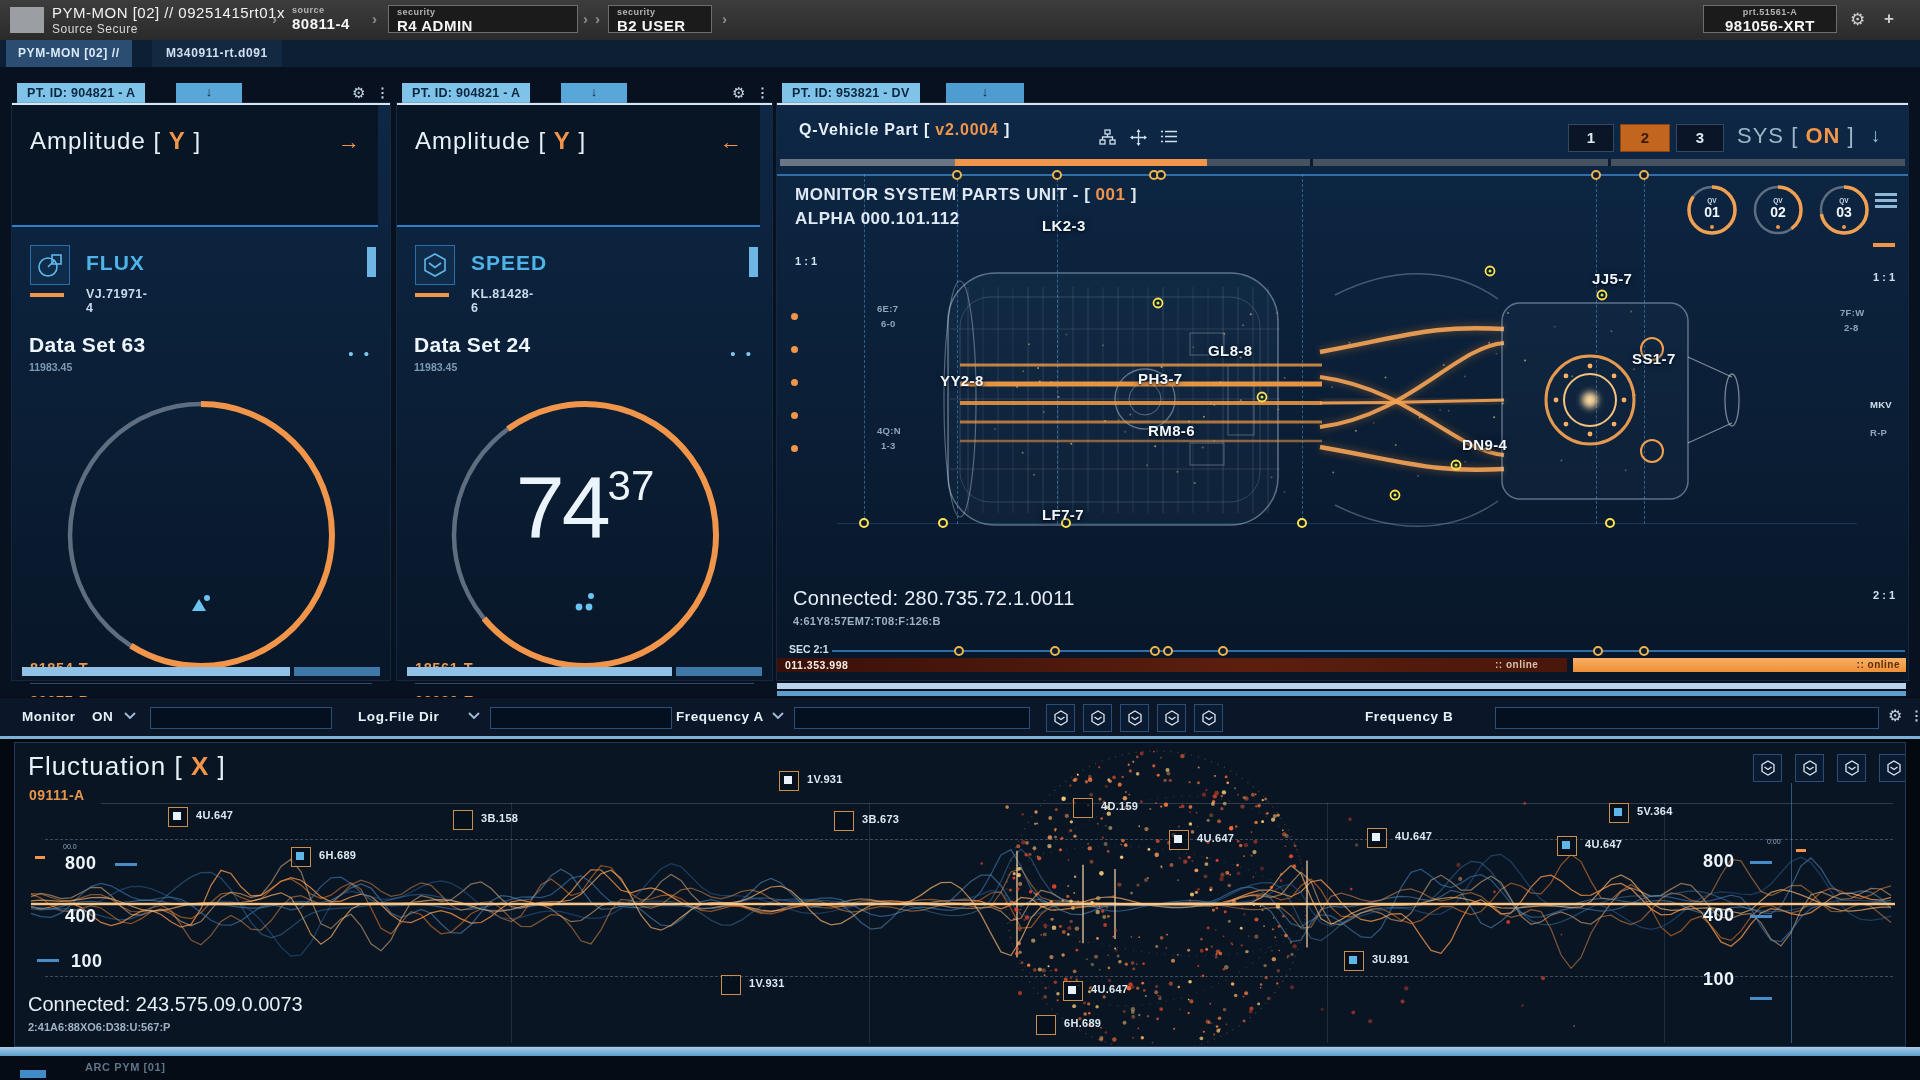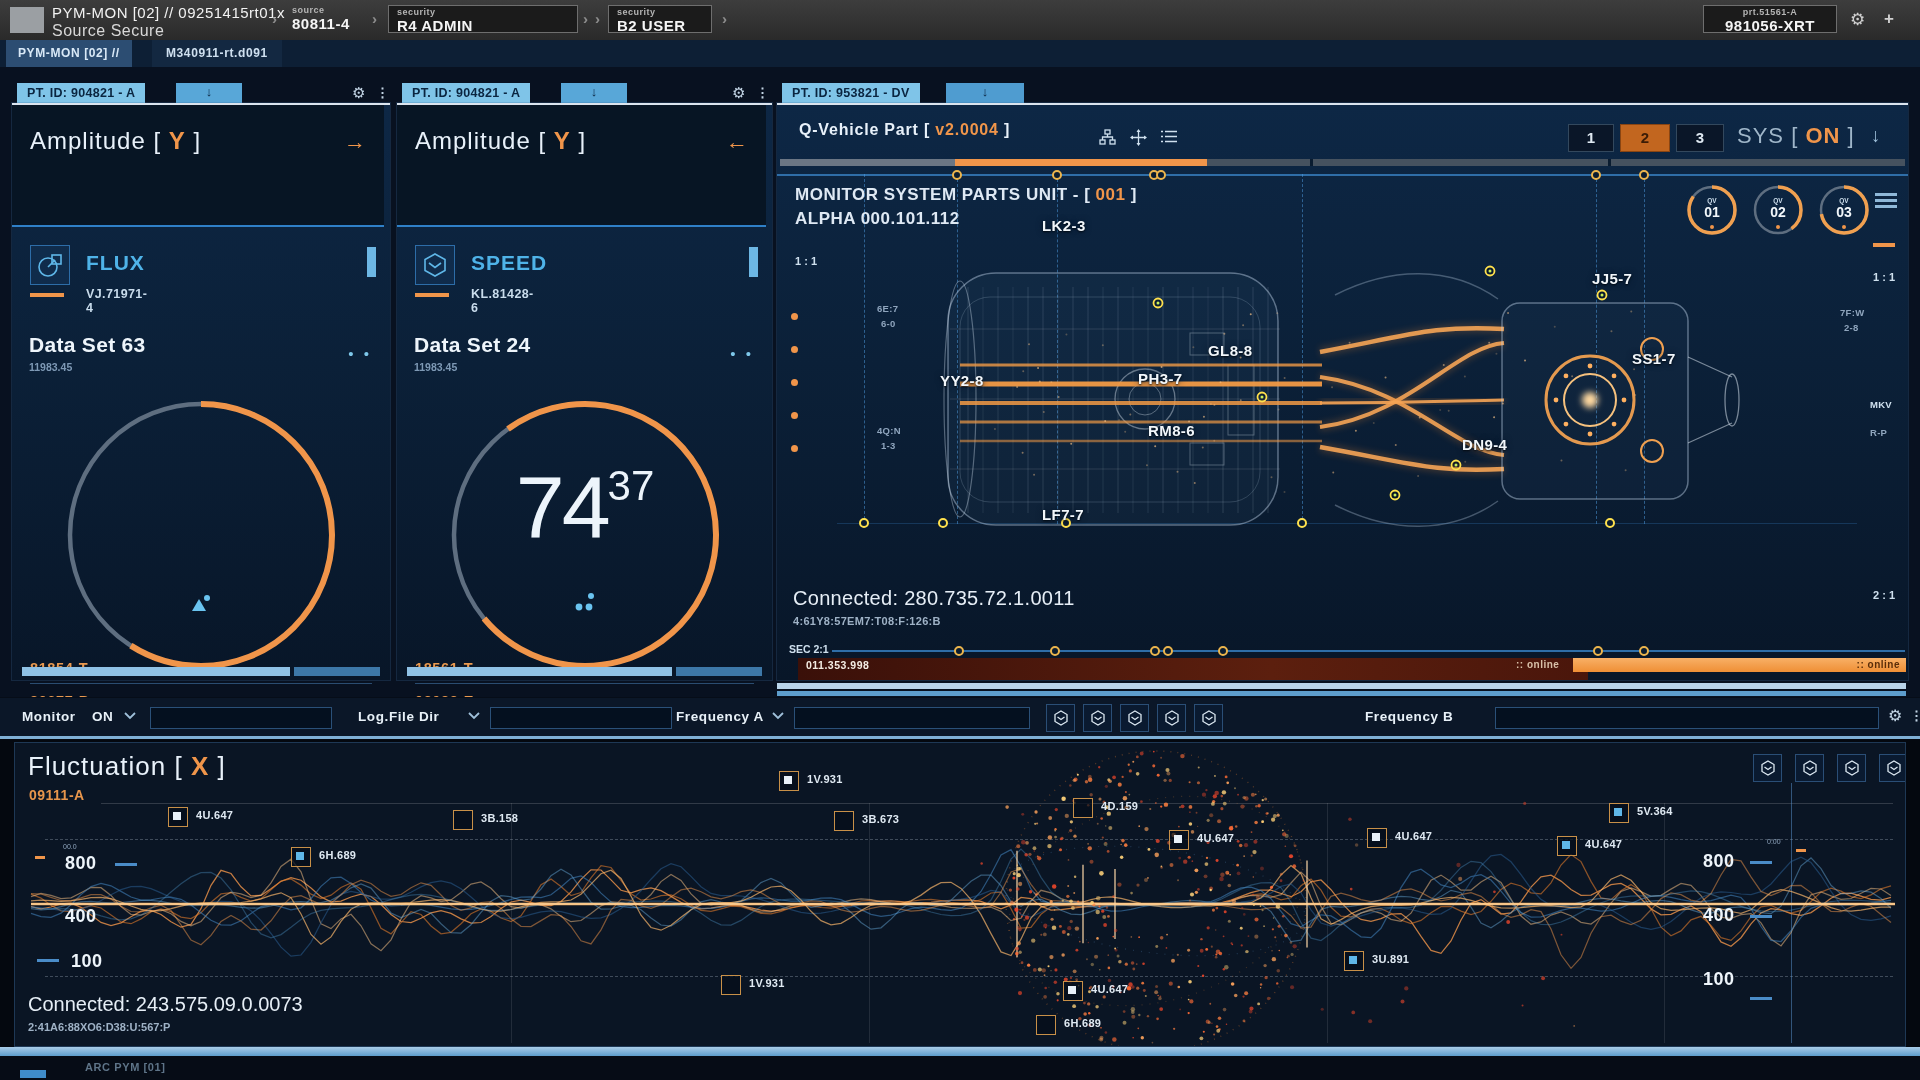--- a/index.html
+++ b/index.html
@@ -3,21 +3,21 @@
 <meta charset="utf-8">
 <style>
   html,body{margin:0;padding:0;width:1920px;height:1080px;overflow:hidden;background:#04080f;
     font-family:"Liberation Sans",sans-serif;-webkit-font-smoothing:antialiased;}
   .abs{position:absolute;}
   
   #topbar{position:absolute;left:0;top:0;width:1920px;height:40px;
     background:linear-gradient(180deg,#3d3d3d,#2a2a2a);border-bottom:1px solid #161616;}
   .tb-chip{position:absolute;left:10px;top:7px;width:34px;height:26px;background:#9b9fa3;}
   .tb-title{position:absolute;left:52px;top:4px;color:#f2f2f2;font-weight:normal;font-size:15px;letter-spacing:.5px;}
-  .tb-sub{font-size:16px;margin-top:1px;color:#d8d8d8;}
+  .tb-sub{font-size:12px;margin-top:1px;color:#d8d8d8;}
   .tb-chev{position:absolute;top:10px;color:#8d8d8d;font-size:15px;font-weight:bold;}
   .tb-lab{font-size:9px;color:#b5b5b5;font-weight:bold;letter-spacing:.5px;}
   .tb-val{font-size:15px;color:#f5f5f5;font-weight:bold;letter-spacing:.5px;}
   .tb-box{position:absolute;top:5px;height:28px;border:1px solid #6e6e6e;background:#1b1b1b;padding:1px 8px 0 8px;box-sizing:border-box;}
   .tb-icon{position:absolute;top:9px;color:#d0d0d0;font-size:17px;}
   
   #tabbar{position:absolute;left:0;top:40px;width:1920px;height:27px;background:#0d1f35;border-bottom:1px solid #1c3a5a;}
   .tab1{position:absolute;left:6px;top:0;height:27px;line-height:27px;padding:0 12px;background:#2c4d72;
     color:#d9e9f7;font-size:12px;font-weight:bold;letter-spacing:.6px;}
   .tab2{position:absolute;left:152px;top:0;height:27px;line-height:27px;padding:0 14px;background:#132841;
@@ -26,21 +26,21 @@
   #main{position:absolute;left:0;top:67px;width:1920px;height:630px;background:#081120;}
   .ptab{position:absolute;height:20px;line-height:20px;background:#7fc4e8;color:#0a2540;
     font-size:12.5px;font-weight:bold;padding:0 10px;letter-spacing:.3px;}
   .ptab-dl{position:absolute;height:20px;line-height:18px;background:#58a7d8;color:#0a2540;
     font-size:13px;font-weight:bold;width:66px;text-align:center;}
   .pgear{position:absolute;color:#c2d4e4;font-size:15px;top:1px;}
   .pdots{position:absolute;color:#c2d4e4;font-size:13px;top:3px;font-weight:bold;}
   .pbody{position:absolute;border-top:2px solid rgba(238,246,255,.92);
     background:linear-gradient(180deg,#0d2745 0%,#0b2038 45%,#081628 100%);
     box-shadow:0 0 0 1px rgba(60,110,160,.25);}
-  .phead{position:absolute;left:0;top:0;right:6px;height:120px;background:#071524;border-bottom:2px solid #2f80c8;text-align:right;}
+  .phead{position:absolute;left:0;top:0;right:12px;height:120px;background:#071524;border-bottom:2px solid #2f80c8;text-align:right;}
   .amp-title{position:absolute;left:18px;top:22px;font-size:24px;color:#e8f1fa;letter-spacing:1px;font-weight:500;}
   .amp-axis{color:#f0954a;font-weight:bold;}
   .amp-arrow{position:absolute;top:24px;color:#f0954a;font-size:22px;font-weight:bold;}
   .mode-row{position:absolute;left:18px;top:140px;height:64px;}
   .mode-box{position:absolute;left:0;top:0;width:38px;height:38px;border:1px solid #2d6da8;background:rgba(40,100,160,.15);}
   .mode-name{position:absolute;left:56px;top:6px;font-size:21px;font-weight:bold;color:#4fb3e8;letter-spacing:1px;}
   .mode-dash{position:absolute;left:0;top:48px;width:34px;height:4px;background:#f0954a;}
   .mode-code{position:absolute;left:56px;top:42px;font-size:12.5px;font-weight:bold;color:#c9dcec;letter-spacing:.4px;}
   .mini-vbar{position:absolute;width:9px;height:30px;background:#6db7e4;}
   .ds-title{position:absolute;left:17px;top:228px;font-size:21px;font-weight:bold;color:#eef5fb;letter-spacing:.3px;}
@@ -72,21 +72,21 @@
   .v-dotcol div{position:absolute;width:7px;height:7px;border-radius:50%;background:#f0954a;}
   .plabel{position:absolute;font-size:15px;font-weight:bold;color:#f2f7fb;letter-spacing:.4px;
     text-shadow:0 0 6px rgba(0,20,40,.9),0 1px 2px rgba(0,0,0,.8);z-index:6;}
   .qv{position:absolute;width:54px;height:54px;}
   .qv .cap{position:absolute;top:14px;width:100%;text-align:center;font-size:6.5px;font-weight:bold;color:#cfe0ee;}
   .qv .num{position:absolute;top:21px;width:100%;text-align:center;font-size:14px;font-weight:bold;color:#f2f7fb;}
   .vham div{width:22px;height:2.5px;background:#8fb8d8;margin-bottom:3.5px;}
   .v-conn{position:absolute;left:16px;font-size:20px;color:#e6eef6;letter-spacing:.3px;}
   .v-hash{position:absolute;left:16px;font-size:11px;font-weight:bold;color:#9fb2c6;letter-spacing:.3px;}
   .v-sec{position:absolute;left:12px;font-size:10.5px;font-weight:bold;color:#cfe0ee;}
-  .v-strip{position:absolute;height:22px;background:linear-gradient(90deg,#3a1009,#5c1f0e 60%,#4a160b);margin-left:21px;}
+  .v-strip{position:absolute;height:14px;background:linear-gradient(90deg,#3a1009,#5c1f0e 60%,#4a160b);}
   .v-strip .val{position:absolute;left:8px;top:1px;font-size:10.5px;font-weight:bold;color:#f5ede4;letter-spacing:.5px;}
   .v-strip .onl{position:absolute;top:1px;font-size:10px;font-weight:bold;color:#d8c0a8;letter-spacing:.5px;}
   .v-ostrip{position:absolute;height:14px;background:linear-gradient(180deg,#f8b066,#ef8f35);}
   .v-ostrip .onr{position:absolute;right:6px;top:1px;font-size:10px;font-weight:bold;color:#5a2d08;letter-spacing:.5px;}
   .subbar{position:absolute;}
   
   #ctrl{position:absolute;left:0;top:697px;width:1920px;height:38px;background:#0b1728;
     border-top:1px solid #060d18;border-bottom:3px solid #7fb0d6;}
   .c-lab{position:absolute;top:11px;font-size:13.5px;font-weight:bold;color:#e8f1f8;letter-spacing:.6px;}
   .c-input{position:absolute;top:9px;height:18px;background:#04101f;border:1px solid #2a5078;}

